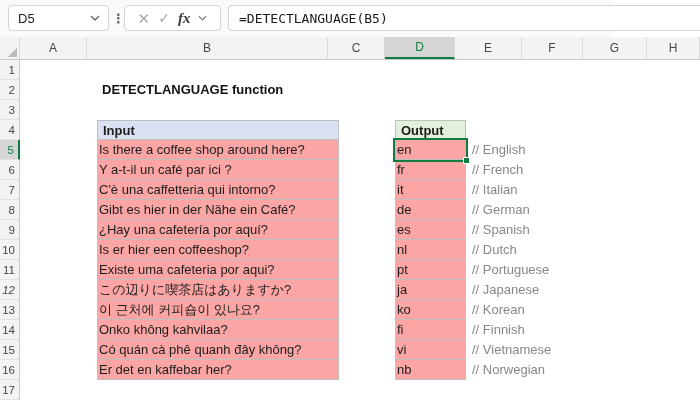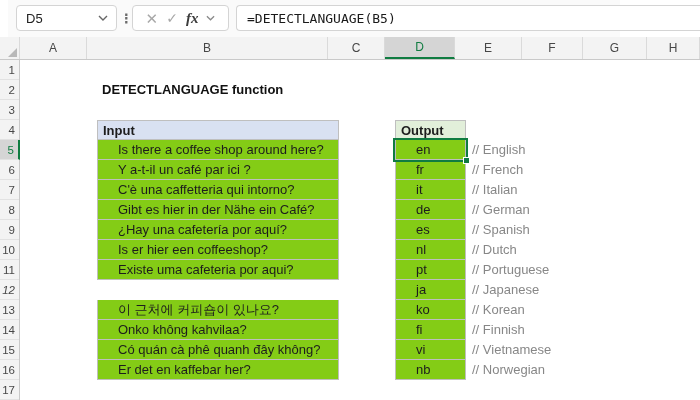--- a/index.html
+++ b/index.html
@@ -1,20 +1,20 @@
 <!DOCTYPE html>
 <html><head>
 <meta charset="utf-8">
 <style>
   html,body{margin:0;padding:0;background:#fff;}
   .app{position:relative;width:700px;height:400px;overflow:hidden;
        font-family:"Liberation Sans","DejaVu Sans",sans-serif;background:#fff;}
 
   
-  .toolbar{position:absolute;left:8px;top:0;width:612px;height:37px;background:#fafafa;
+  .toolbar{position:absolute;left:0;top:0;width:612px;height:37px;background:#fafafa;
            border-bottom:1px solid #14b8a6;}
   .tbox{position:absolute;top:5px;height:26px;background:#fff;border:1px solid #d4d4d4;
         border-radius:4px;box-sizing:border-box;display:flex;align-items:center;}
   .namebox{left:8px;width:101px;justify-content:space-between;padding:0 8px 0 9px;}
   .namebox .val{font-size:13px;color:#222;}
   .sep-dots{position:absolute;left:112px;top:0;height:37px;display:flex;align-items:center;
             color:#6a6a6a;font-size:13px;font-weight:bold;}
   .fxgroup{left:124px;width:97px;justify-content:center;gap:8px;padding:0 4px;}
   .glyph-cancel{color:#a8a8a8;font-size:15px;line-height:1;}
   .glyph-enter{color:#a8a8a8;font-size:14px;line-height:1;}
@@ -42,21 +42,21 @@
   .row-h.selected{background:#d5d5d5;color:#107C41;border-right:2px solid #107C41;width:20px;}
 
   
   .sheet{position:absolute;left:0;top:0;width:700px;height:400px;margin-left:10px;}
   .cell{position:absolute;height:20px;line-height:20px;font-size:13px;color:#1d1d1d;
         white-space:nowrap;overflow:hidden;box-sizing:border-box;}
   .title-cell{font-weight:bold;font-size:13px;color:#111;}
   .thead{font-weight:bold;border:1px solid #bfbfbf;padding-left:5px;}
   .input-head{background:#D9E1F2;}
   .output-head{background:#E2EFDA;}
-  .tcell{border:1px solid #bfbfbf;border-top:none;padding-left:20px;background:#84cc16;}
+  .tcell{border:1px solid #bfbfbf;border-top:none;padding-left:1px;background:#fca5a5;}
   .comment{color:#878787;}
 
   
   .sel-border{position:absolute;border:2px solid #107C41;box-sizing:border-box;background:transparent;}
   .fill-handle{position:absolute;width:7px;height:7px;background:#107C41;border:1px solid #fff;box-sizing:border-box;}
 </style>
 </head>
 <body>
 
 <div class="app">
@@ -134,20 +134,21 @@
       <div class="cell comment" style="left: 462px; width: 160px; top: 200px;">// German</div>
       <div class="cell tcell" style="left: 87px; width: 242px; top: 220px;">¿Hay una cafetería por aquí?</div>
       <div class="cell tcell" style="left: 385px; width: 71px; top: 220px;">es</div>
       <div class="cell comment" style="left: 462px; width: 160px; top: 220px;">// Spanish</div>
       <div class="cell tcell" style="left: 87px; width: 242px; top: 240px;">Is er hier een coffeeshop?</div>
       <div class="cell tcell" style="left: 385px; width: 71px; top: 240px;">nl</div>
       <div class="cell comment" style="left: 462px; width: 160px; top: 240px;">// Dutch</div>
       <div class="cell tcell" style="left: 87px; width: 242px; top: 260px;">Existe uma cafeteria por aqui?</div>
       <div class="cell tcell" style="left: 385px; width: 71px; top: 260px;">pt</div>
       <div class="cell comment" style="left: 462px; width: 160px; top: 260px;">// Portuguese</div>
+      <div class="cell tcell" style="left: 87px; width: 242px; top: 280px;">この辺りに喫茶店はありますか?</div>
       <div class="cell tcell" style="left: 385px; width: 71px; top: 280px;">ja</div>
       <div class="cell comment" style="left: 462px; width: 160px; top: 280px;">// Japanese</div>
       <div class="cell tcell" style="left: 87px; width: 242px; top: 300px;">이 근처에 커피숍이 있나요?</div>
       <div class="cell tcell" style="left: 385px; width: 71px; top: 300px;">ko</div>
       <div class="cell comment" style="left: 462px; width: 160px; top: 300px;">// Korean</div>
       <div class="cell tcell" style="left: 87px; width: 242px; top: 320px;">Onko không kahvilaa?</div>
       <div class="cell tcell" style="left: 385px; width: 71px; top: 320px;">fi</div>
       <div class="cell comment" style="left: 462px; width: 160px; top: 320px;">// Finnish</div>
       <div class="cell tcell" style="left: 87px; width: 242px; top: 340px;">Có quán cà phê quanh đây không?</div>
       <div class="cell tcell" style="left: 385px; width: 71px; top: 340px;">vi</div>

